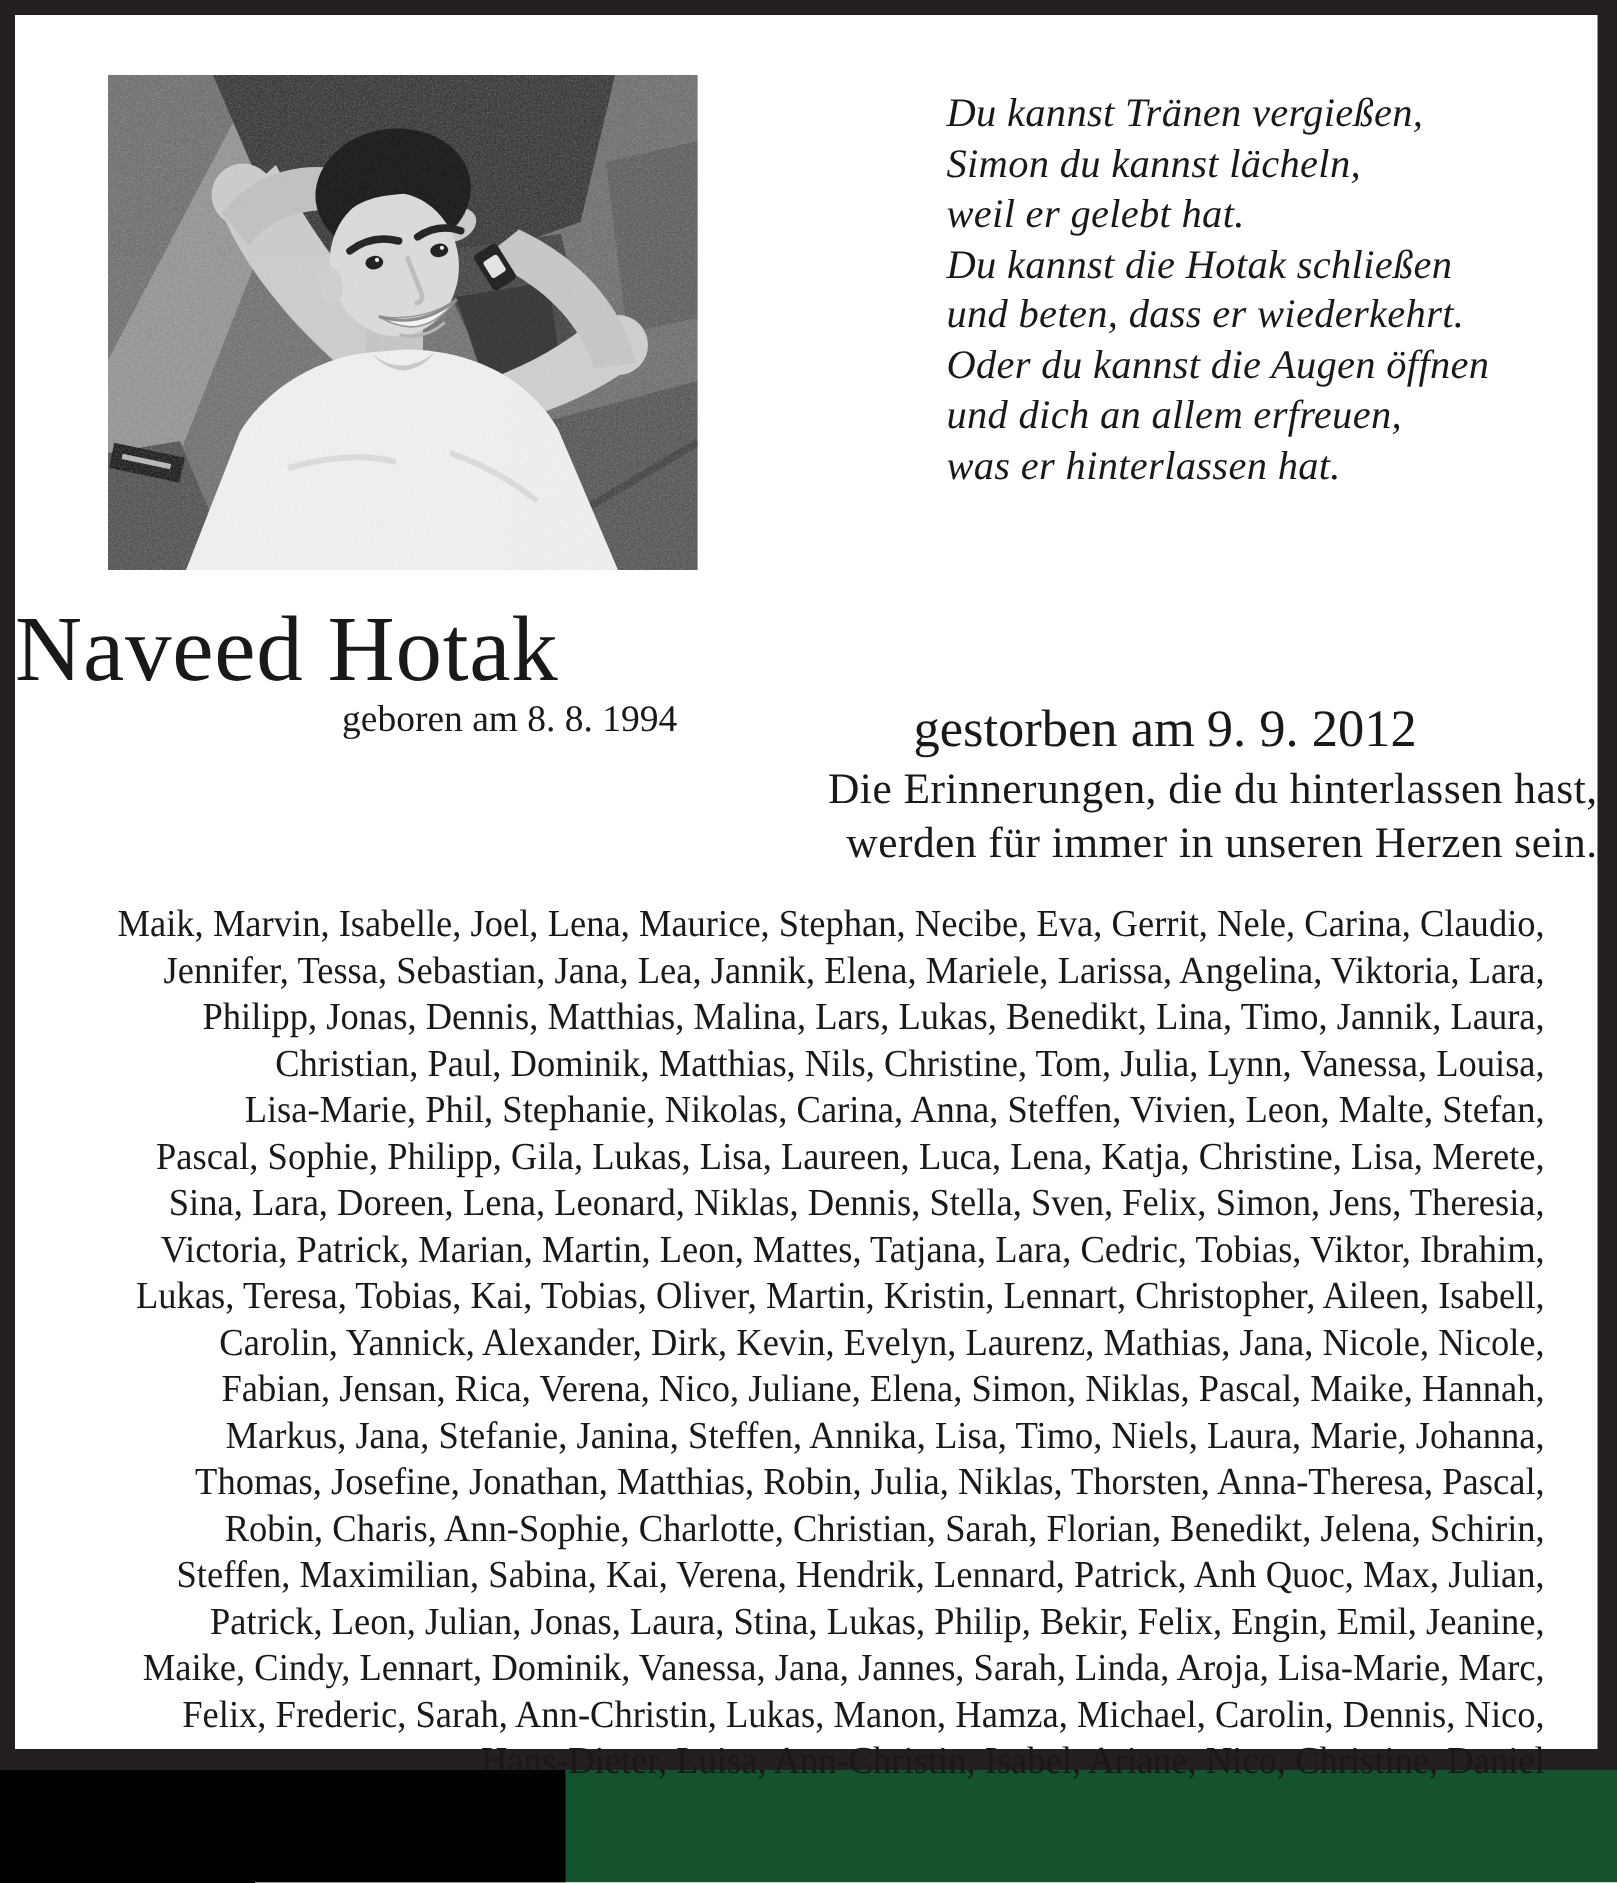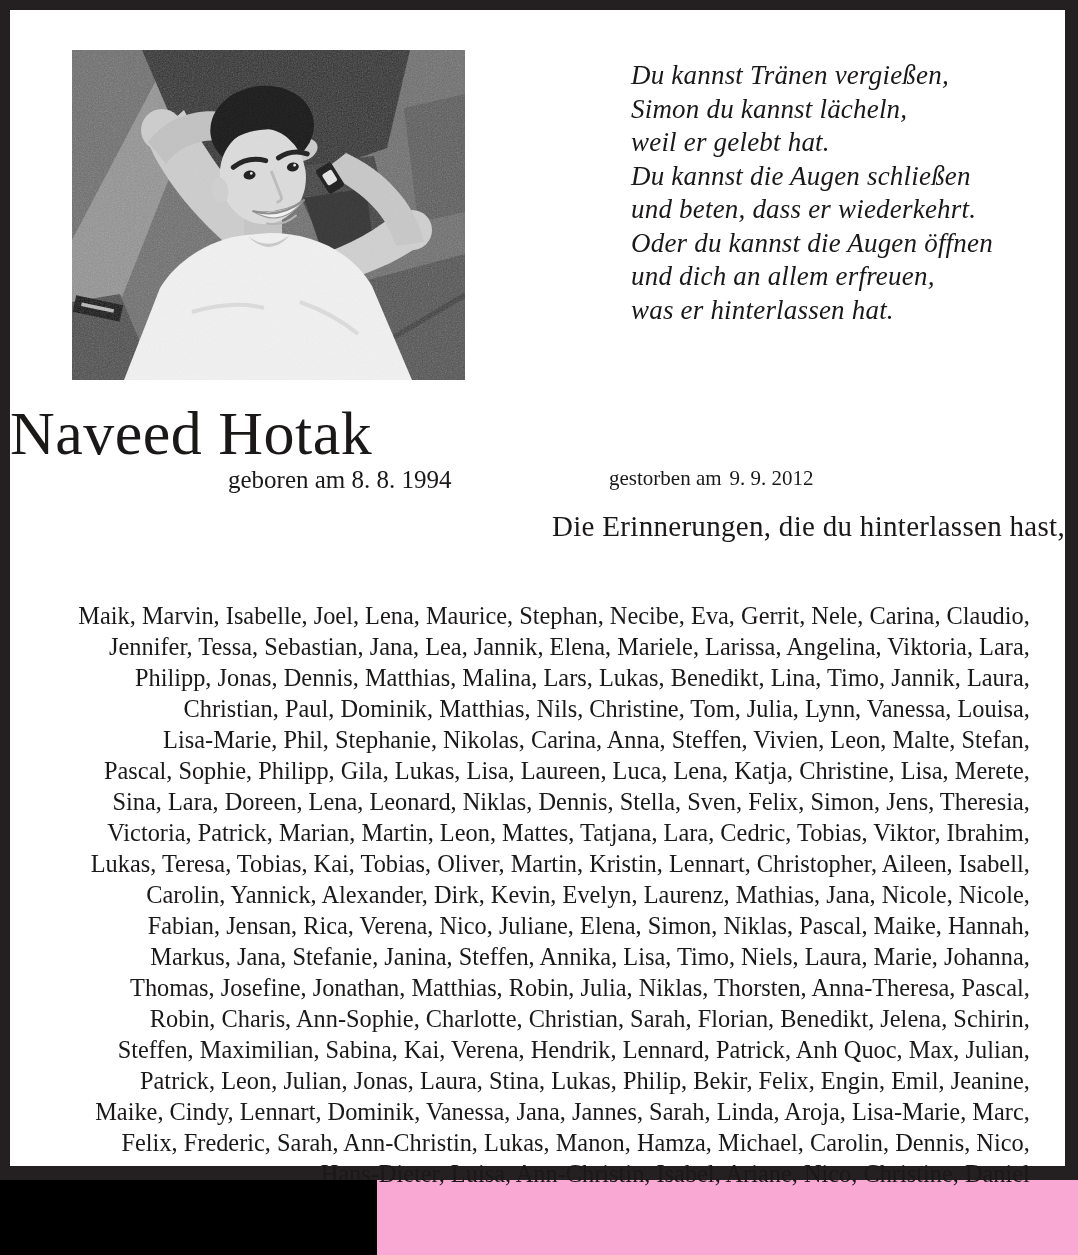--- a/index.html
+++ b/index.html
@@ -1,21 +1,21 @@
 <!DOCTYPE html>
 <html lang="de"><head>
 <meta charset="utf-8">
 <style>
   html, body { margin: 0; padding: 0; background: #ffffff; }
   body {
     width: 1078px; height: 1255px; position: relative; overflow: hidden;
     font-family: "Liberation Serif", "DejaVu Serif", serif;
     color: #1b1818;
   }
-  .page { position: absolute; inset: 0; width: 1078px; height: 1255px; background: #f9a8d4; }
+  .page { position: absolute; inset: 0; width: 1078px; height: 1255px; background: #14532d; }
 
   
   .frame {
     position: absolute; left: 0; top: 0; width: 1078px; height: 1180px;
     box-sizing: border-box; background: #ffffff;
     border-style: solid; border-color: #241f21;
     border-width: 10px 13px 14px 10px;
   }
 
   .photo {
@@ -29,21 +29,21 @@
     font-style: italic; font-size: 27px; line-height: 33.5px;
     letter-spacing: 0.2px; white-space: nowrap;
   }
 
   .deceased-name {
     position: absolute; left: 0; right: 0; top: 392px;
     text-align: left; font-size: 62px; line-height: 62px; letter-spacing: 0.5px;
   }
 
   .date-born  { position: absolute; left: 218px; top: 456px; font-size: 25px; white-space: nowrap; }
-  .date-died  { position: absolute; left: 599px; top: 456px; font-size: 21px; white-space: nowrap; }
+  .date-died  { position: absolute; left: 599px; top: 456px; font-size: 35px; white-space: nowrap; }
   .date-died .gap { display: inline-block; width: 8px; }
 
   .epitaph {
     position: absolute; left: 0; right: 0; top: 499px;
     text-align: right; font-size: 29px; line-height: 35.5px; letter-spacing: 0.3px;
   }
 
   .mourners {
     position: absolute; left: 12px; right: 12px; top: 590px;
     text-align: right; font-size: 25.5px; line-height: 31px;
@@ -137,36 +137,37 @@
         </g>
 
         <rect x="0" y="0" width="393" height="330" filter="url(#grain)" opacity="0.10"></rect>
       </svg>
     </div>
 
     <div class="poem">
         <div>Du kannst Tränen vergießen,</div>
         <div>Simon du kannst lächeln,</div>
         <div>weil er gelebt hat.</div>
-        <div>Du kannst die Augen schließen</div>
+        <div>Du kannst die Hotak schließen</div>
         <div>und beten, dass er wiederkehrt.</div>
         <div>Oder du kannst die Augen öffnen</div>
         <div>und dich an allem erfreuen,</div>
         <div>was er hinterlassen hat.</div>
       </div>
 
     <div class="deceased-name">Naveed Hotak</div>
 
     <div class="date-born">geboren am 8. 8. 1994</div>
     <div class="date-died">
       <span>gestorben am</span><span class="gap"></span><span>9. 9. 2012</span>
     </div>
 
     <div class="epitaph">
         <div>Die Erinnerungen, die du hinterlassen hast,</div>
+        <div>werden für immer in unseren Herzen sein.</div>
       </div>
 
     <div class="mourners">
         <div>Maik, Marvin, Isabelle, Joel, Lena, Maurice, Stephan, Necibe, Eva, Gerrit, Nele, Carina, Claudio,</div>
         <div>Jennifer, Tessa, Sebastian, Jana, Lea, Jannik, Elena, Mariele, Larissa, Angelina, Viktoria, Lara,</div>
         <div>Philipp, Jonas, Dennis, Matthias, Malina, Lars, Lukas, Benedikt, Lina, Timo, Jannik, Laura,</div>
         <div>Christian, Paul, Dominik, Matthias, Nils, Christine, Tom, Julia, Lynn, Vanessa, Louisa,</div>
         <div>Lisa-Marie, Phil, Stephanie, Nikolas, Carina, Anna, Steffen, Vivien, Leon, Malte, Stefan,</div>
         <div>Pascal, Sophie, Philipp, Gila, Lukas, Lisa, Laureen, Luca, Lena, Katja, Christine, Lisa, Merete,</div>
         <div>Sina, Lara, Doreen, Lena, Leonard, Niklas, Dennis, Stella, Sven, Felix, Simon, Jens, Theresia,</div>

